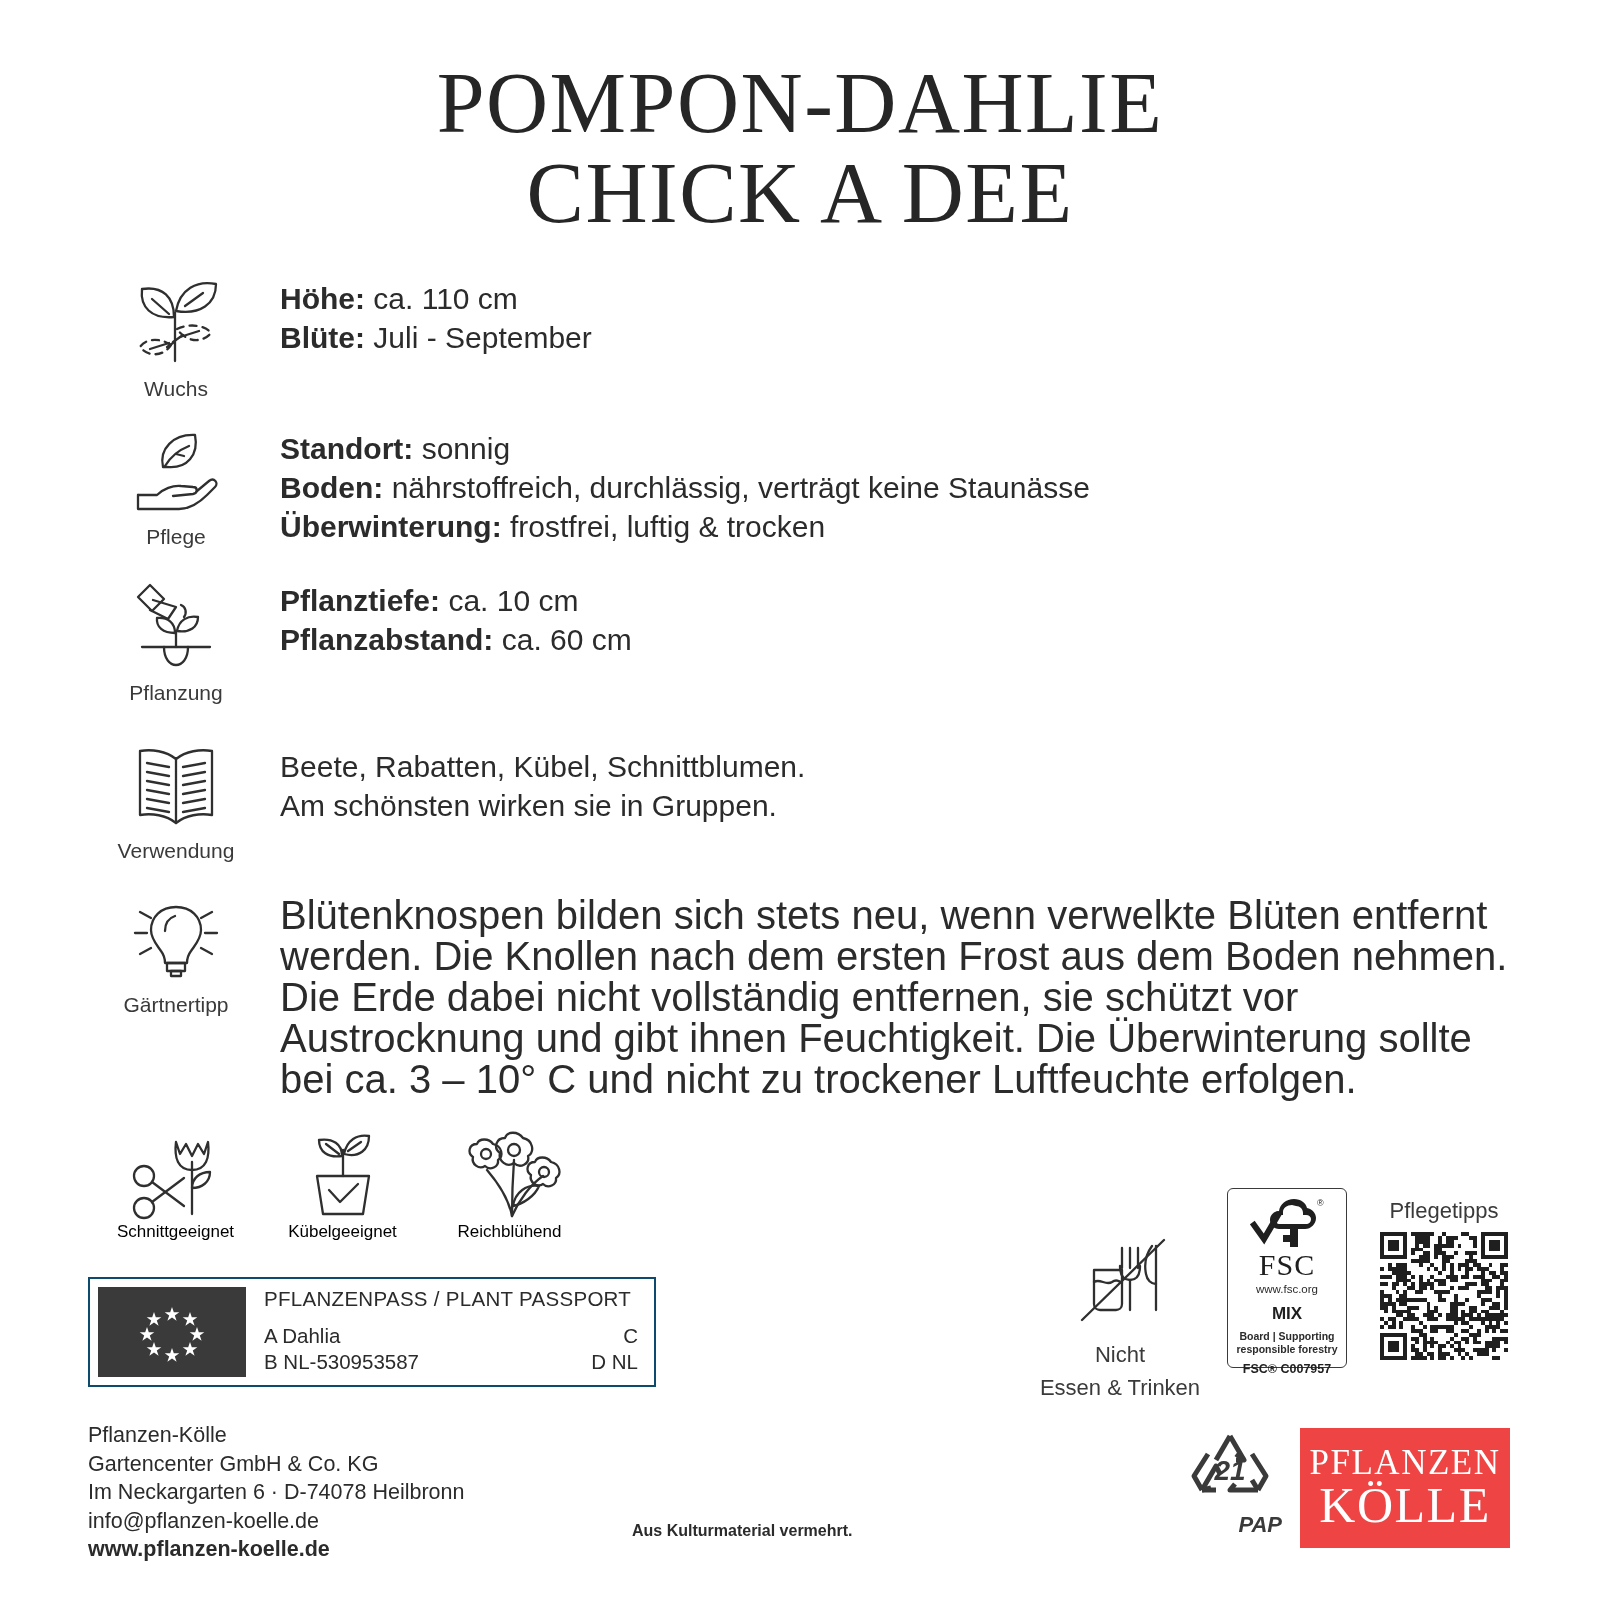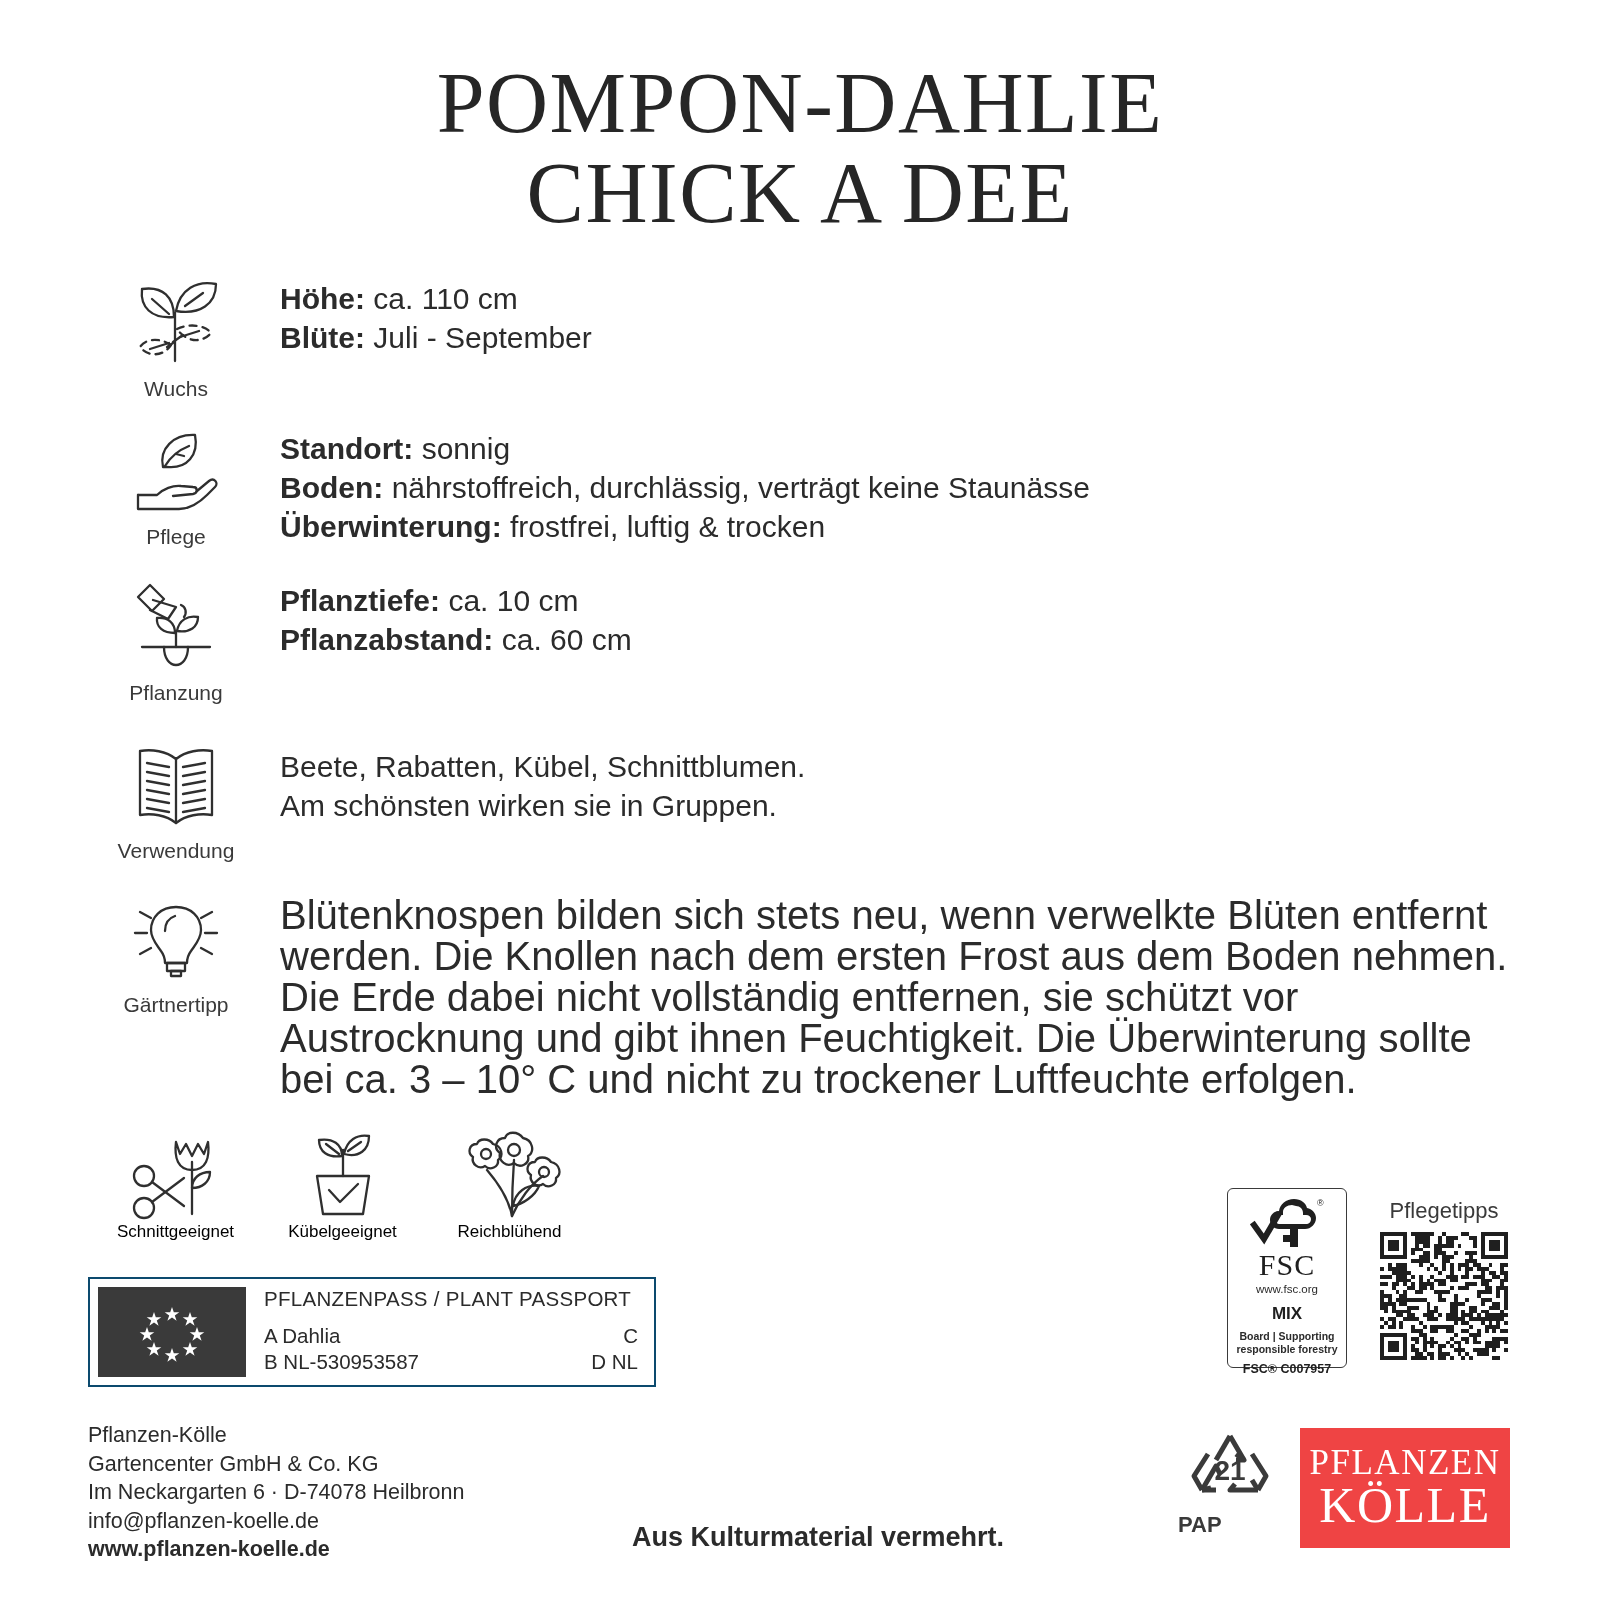--- a/index.html
+++ b/index.html
@@ -139,21 +139,21 @@
     font-size: 21.5px;
     line-height: 28.5px;
     color: #2b2b2b;
   }
   .address .bold { font-weight: 700; }
 
   .kultur {
     position: absolute;
     left: 632px;
     top: 1522px;
-    font-size: 27px;
+    font-size: 16px;
     font-weight: 700;
     color: #2b2b2b;
   }
 
   .nicht-essen {
     position: absolute;
     left: 1020px;
     top: 1228px;
     width: 200px;
     text-align: center;
@@ -198,21 +198,22 @@
     text-align: center;
   }
   .qr-label { font-size: 22px; color: #3a3a3a; margin-bottom: 8px; }
   .qr-code { width: 128px; height: 128px; margin: 0 auto; display: block; }
 
   .pap {
     position: absolute;
     left: 1178px;
     top: 1428px;
     width: 104px;
-    text-align: left;
+    text-align: right;
+    font-style: italic;
   }
   .pap-label {
     font-size: 22px;
     font-weight: 700;
     color: #3a3a3a;
     margin-top: -2px;
   }
 
   .brand {
     position: absolute;
@@ -483,20 +484,36 @@
   <div class="address">
     <div>Pflanzen-Kölle</div>
     <div>Gartencenter GmbH &amp; Co. KG</div>
     <div>Im Neckargarten 6 · D-74078 Heilbronn</div>
     <div>info@pflanzen-koelle.de</div>
     <div class="bold">www.pflanzen-koelle.de</div>
   </div>
 
   <div class="kultur">Aus Kulturmaterial vermehrt.</div>
 
+  <div class="nicht-essen">
+    <svg width="120" height="108" viewBox="0 0 120 108" style="display:block;margin:0 auto;">
+      <path class="stroke" d="M34 42 H62 V76 C62 80 59 82 56 82 H40 C37 82 34 80 34 76 Z" stroke-width="2"></path>
+      <path class="stroke" d="M34 54 C40 50 46 58 52 54 C56 51 59 53 62 55" stroke-width="2"></path>
+      <path class="stroke" d="M62 20 V40" stroke-width="2"></path>
+      <path class="stroke" d="M70 20 V40" stroke-width="2"></path>
+      <path class="stroke" d="M78 20 V40" stroke-width="2"></path>
+      <path class="stroke" d="M60 38 C60 48 64 52 70 52 C76 52 80 48 80 38" stroke-width="2"></path>
+      <path class="stroke" d="M70 52 V82" stroke-width="2"></path>
+      <path class="stroke" d="M92 18 C86 26 84 36 86 46 C87 52 91 56 96 56 V82" stroke-width="2"></path>
+      <path class="stroke" d="M96 18 V56" stroke-width="2"></path>
+      <path class="stroke" d="M22 92 L104 12" stroke-width="2.6"></path>
+    </svg>
+    <div class="cap">Nicht</div>
+    <div class="cap">Essen &amp; Trinken</div>
+  </div>
 
   <div class="fsc">
     <svg width="74" height="52" viewBox="0 0 74 52" style="display:block;margin:0 auto;">
       <path fill="#1f1f1f" d="M44 2 C36 2 30 7 29 14 C24 14 20 18 20 23 C20 28 24 32 29 32 L40 32 L40 38 L33 38 L33 45 L40 45 L40 50 L48 50 L48 45 L48 32 L55 32 C61 32 66 27 66 21 C66 16 62 12 57 11 C56 6 51 2 44 2 Z M46 9 C50 9 53 12 53 16 L53 18 L56 18 C59 18 61 20 61 22 C61 25 59 27 56 27 L30 27 C27 27 25 25 25 22 C25 20 27 18 30 18 L33 18 L33 15 C33 11 37 8 42 8 Z"></path>
       <path fill="none" stroke="#1f1f1f" stroke-width="6" stroke-linecap="square" d="M4 28 L14 42 L28 18"></path>
       <text x="67" y="9" font-family="Liberation Sans, sans-serif" font-size="9" fill="#1f1f1f">®</text>
     </svg>
     <div class="fsc-word">FSC</div>
     <div class="fsc-url">www.fsc.org</div>
     <div class="fsc-mix">MIX</div>

